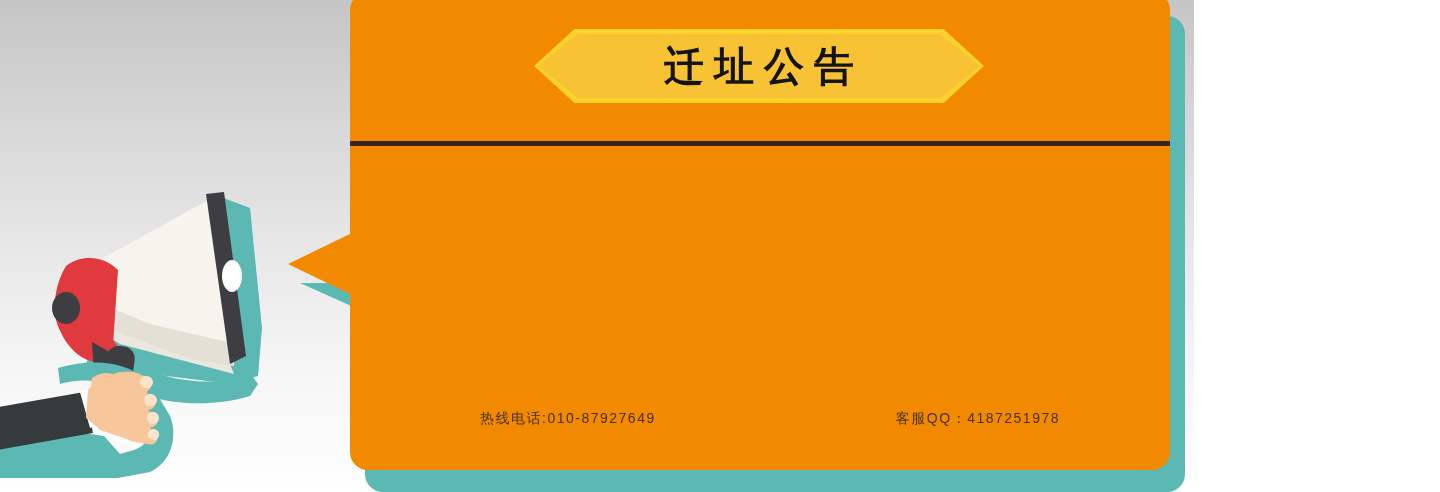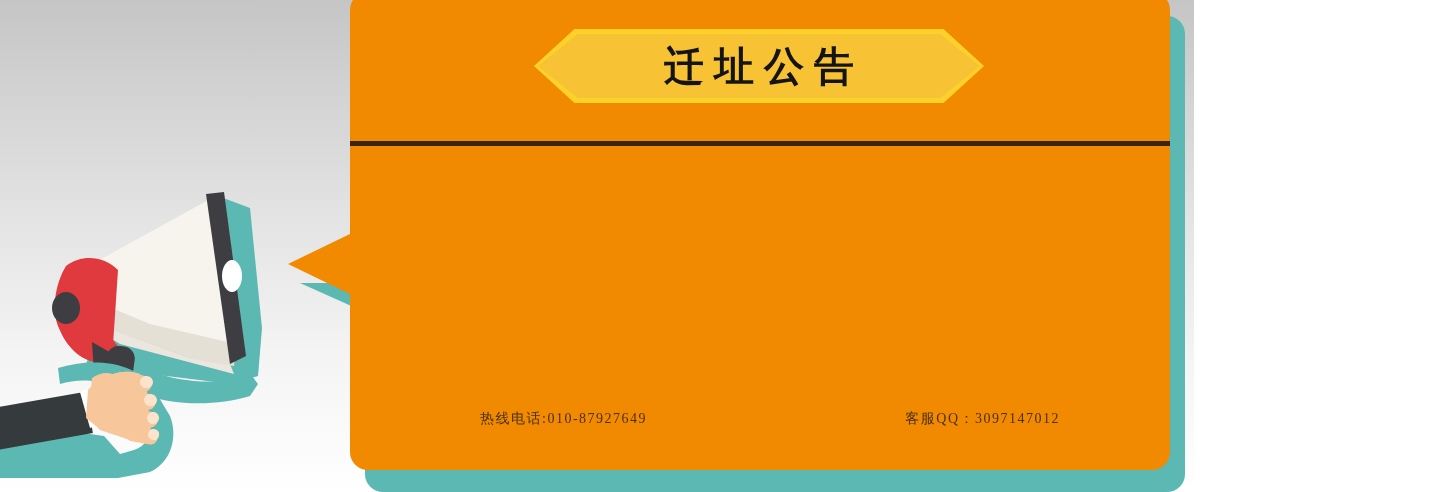--- a/index.html
+++ b/index.html
@@ -72,21 +72,21 @@
     color:#ffffff;font-size:27px;line-height:55px;
     font-family:"DejaVu Sans","Liberation Sans",sans-serif;
     letter-spacing:0px;
   }
 
   
   .footer{
     position:absolute;left:480px;top:410px;width:580px;
     display:flex;justify-content:space-between;align-items:center;
     color:#4a3010;font-size:14px;letter-spacing:1.5px;
-    font-family:Liberation Serif, serif;
+    font-family:Liberation Sans, sans-serif;
   }
   .footer span{white-space:nowrap;}
 </style>
 </head>
 <body>
 
 <div id="stage">
 
   <svg id="megaphone" viewBox="0 0 330 314" width="330" height="314" style="position:absolute;left:0;top:178px;">
 
@@ -153,16 +153,16 @@
     <div class="ribbon-face">
       <span class="ribbon-title">迁址公告</span>
     </div>
   </div>
 
   <div class="divider"></div>
 
 
   <div class="footer">
     <span>热线电话:010-87927649</span>
-    <span>客服QQ：3097147012</span>
+    <span>客服QQ：4187251978</span>
   </div>
 
 </div>
 
 </body></html>

